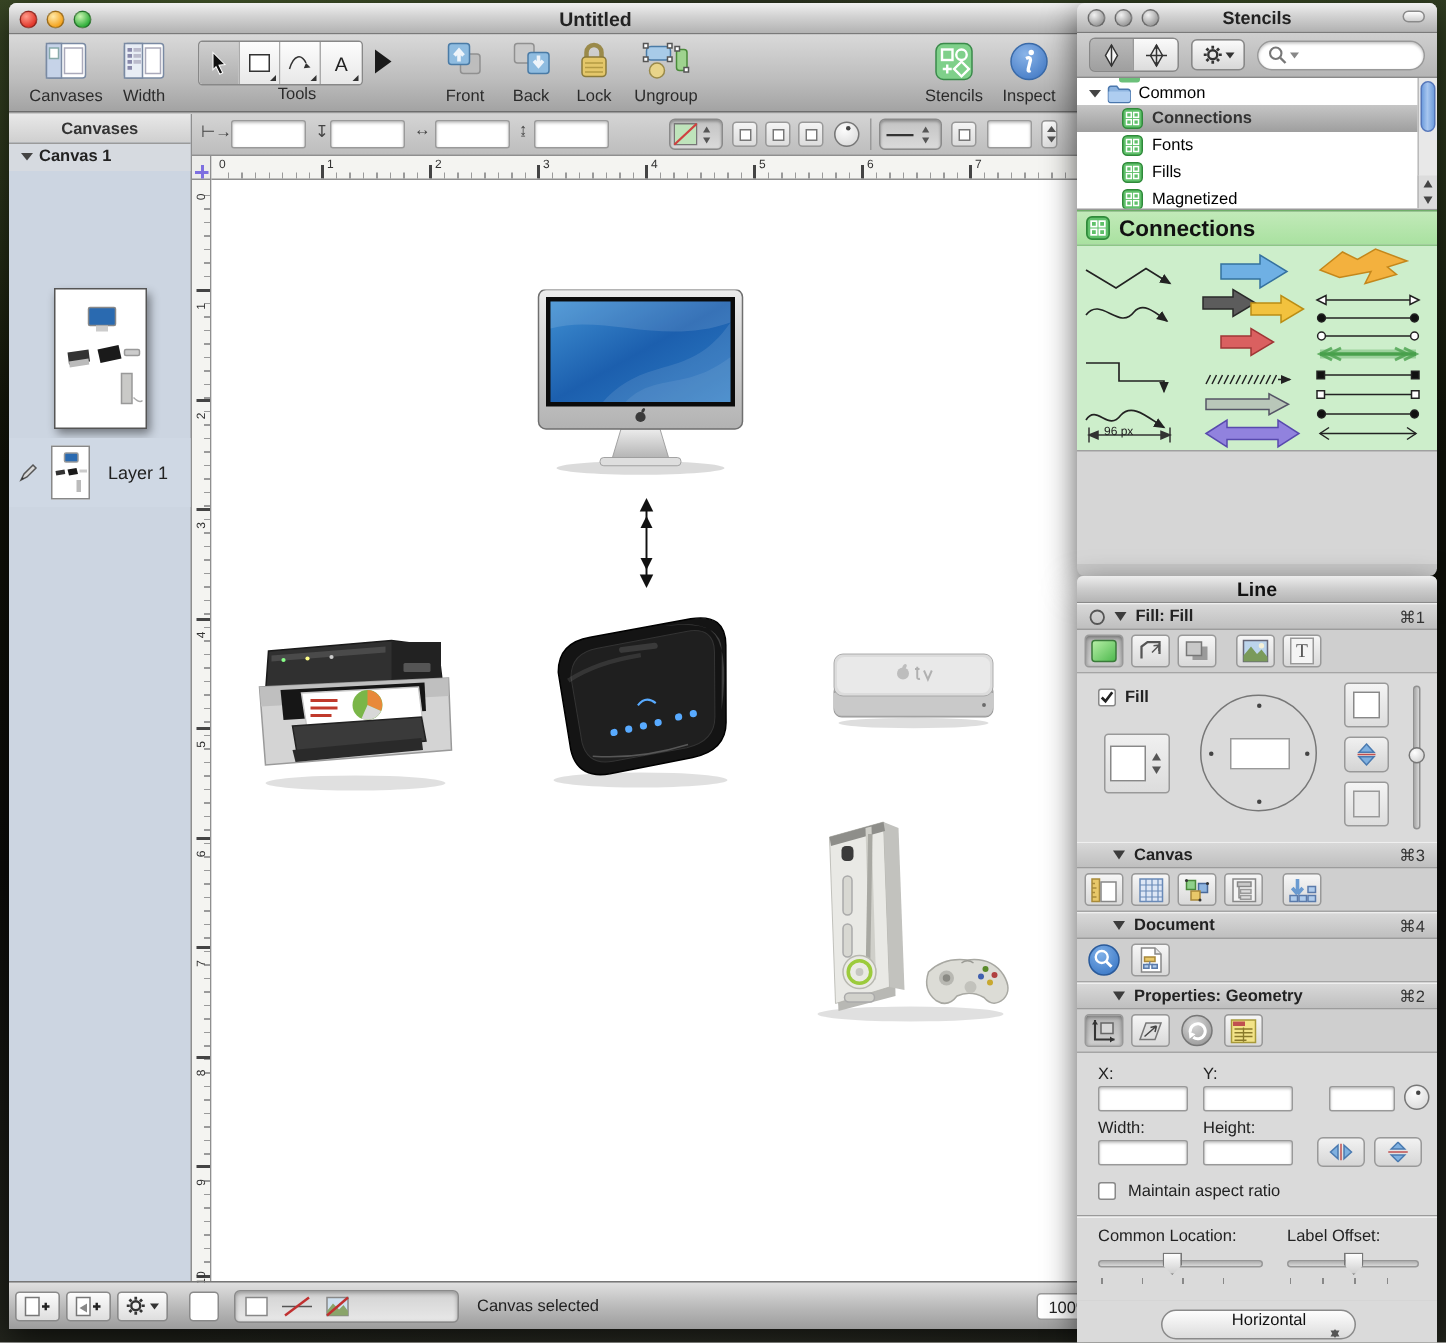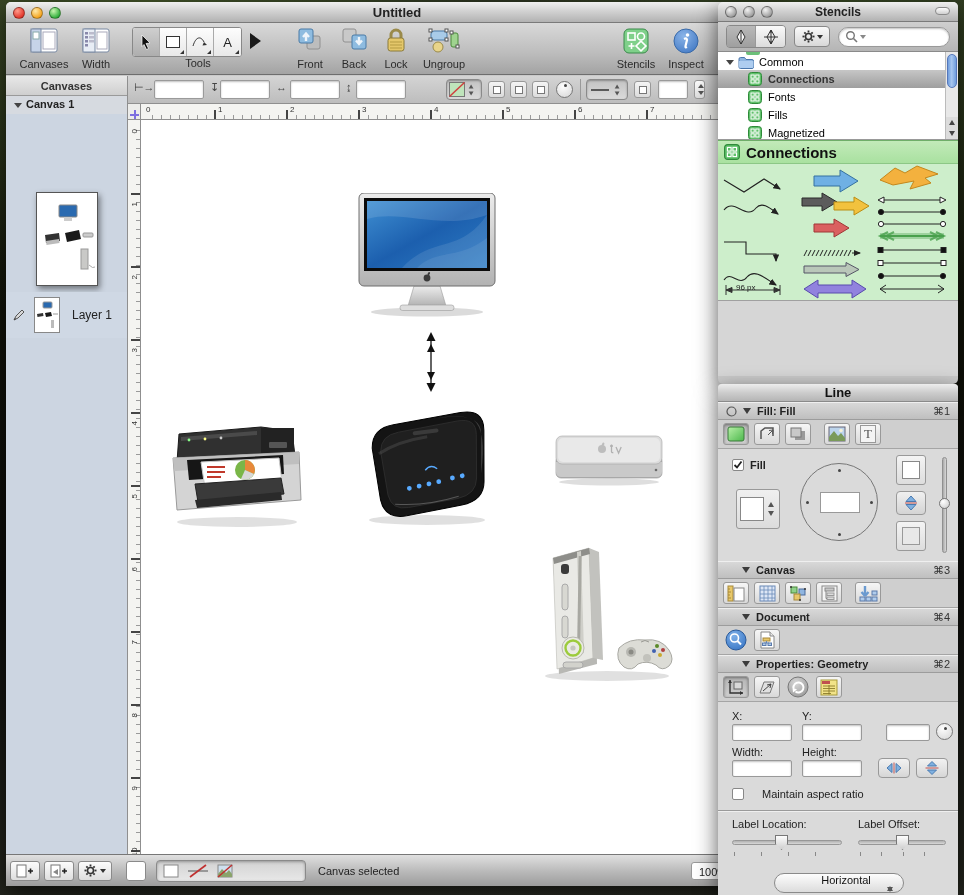--- a/index.html
+++ b/index.html
@@ -1001,30 +1001,30 @@
           <polygon points="15,6 10,1.5 10,10.5" fill="#7fb0e0" stroke="#4a7ab0"></polygon>
         </svg>
     </div>
     <div class="flipbtn abs" style="left:198px; top:56px;">
       <svg width="14" height="14" viewBox="0 0 14 14">
           <polygon points="7,0.5 11.5,5 2.5,5" fill="#7fb0e0" stroke="#4a7ab0"></polygon>
           <line x1="0.5" y1="7" x2="13.5" y2="7" stroke="#c05050"></line>
           <polygon points="7,13.5 11.5,9 2.5,9" fill="#7fb0e0" stroke="#4a7ab0"></polygon>
         </svg>
     </div>
-    <div class="abs" style="left:14px; top:86px; display:flex; align-items:center; gap:18px;">
+    <div class="abs" style="left:14px; top:86px; display:flex; align-items:center; gap:8px;">
       <span class="cb"></span>
       <span class="lbl">Maintain aspect ratio</span>
     </div>
   </div>
 
   <div style="height:1px; background:#9a9a9a; margin:0;"></div>
 
   <div class="panel" style="height:56px; border-top:1px solid #efefef;">
-    <span class="lbl abs" style="left:14px; top:6px;">Label Location:</span>
+    <span class="lbl abs" style="left:14px; top:6px;">Common Location:</span>
     <span class="lbl abs" style="left:140px; top:6px;">Label Offset:</span>
     <div class="slider-track" style="left:14px; top:28px; width:110px;">
       <span class="slider-thumb" style="left:42px;"></span>
     </div>
     <div class="ticks" style="left:16px; top:40px; width:108px;"></div>
     <div class="slider-track" style="left:140px; top:28px; width:88px;">
       <span class="slider-thumb" style="left:37px;"></span>
     </div>
     <div class="ticks" style="left:142px; top:40px; width:86px;"></div>
   </div>

